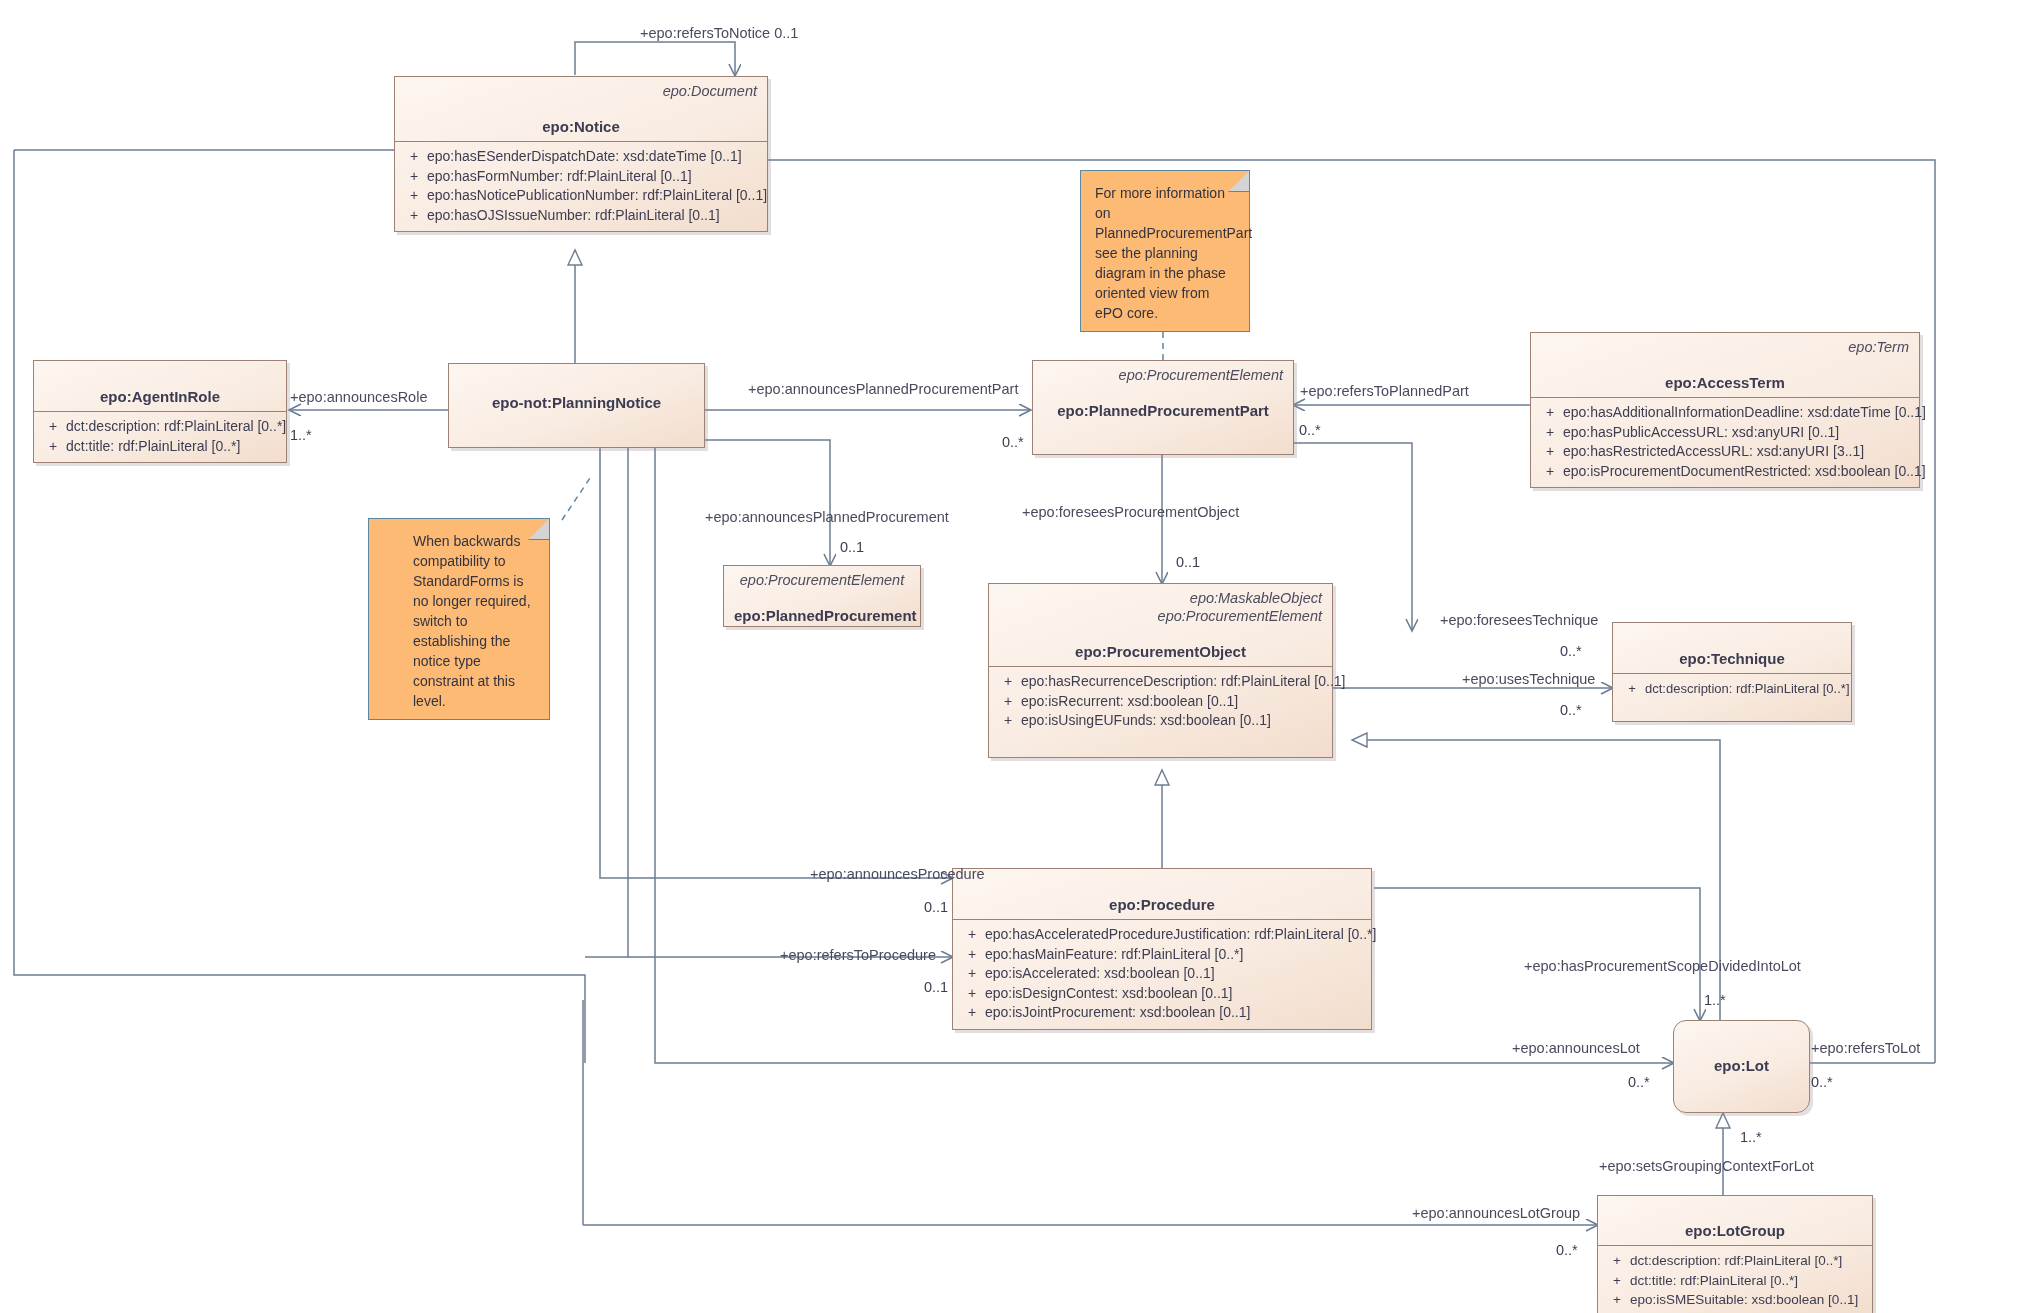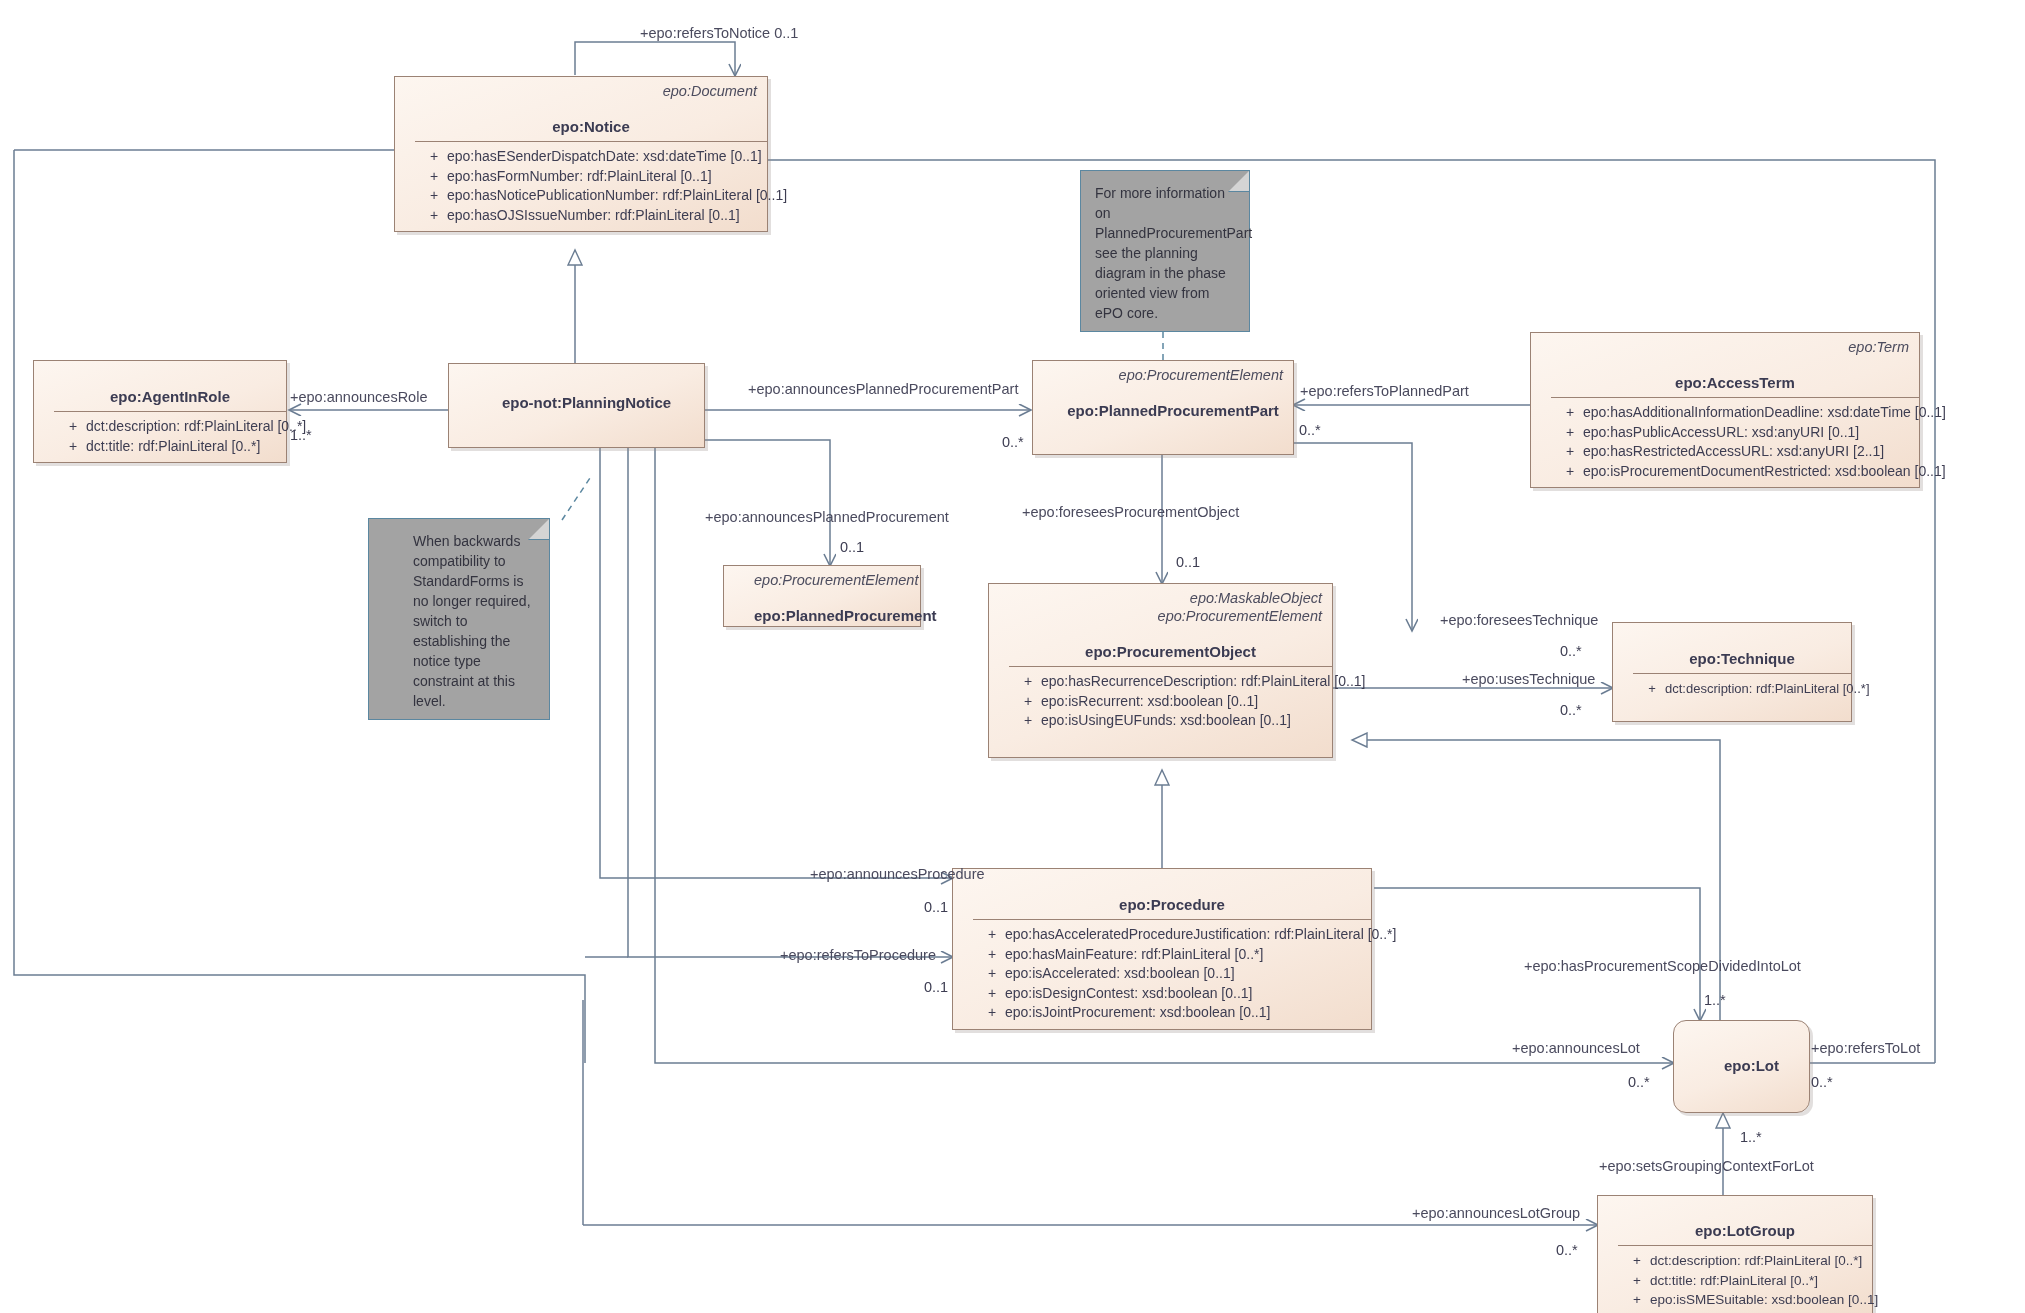--- a/index.html
+++ b/index.html
@@ -12,42 +12,41 @@
   #canvas { position:absolute; left:0; top:0; width:2025px; height:1313px; }
   svg.lines { position:absolute; left:0; top:0; width:2025px; height:1313px; }
 
   
   .cls {
     position:absolute;
     border:1.3px solid #9b8274;
     background:linear-gradient(160deg,#fdf6f0 0%, #f9ece2 55%, #f2ddcd 100%);
     box-shadow:3px 3px 0 0 rgba(150,140,135,0.28);
     z-index:5;
-    padding-left:20px;
   }
   .cls .hdr { padding:5px 10px 6px 10px; }
   .cls .stereo {
     text-align:right; font-style:italic; font-size:14.5px; color:#4c4c5e;
     line-height:1.25; white-space:nowrap;
   }
   .cls .cname {
     text-align:center; font-weight:bold; font-size:15px; color:#3b3b52;
     white-space:nowrap; margin-top:18px;
   }
   .cls .sep { height:1.2px; background:#9b8274; }
   .cls .attrs { padding:5px 6px 6px 6px; }
   .cls .attr {
     display:flex; font-size:14px; line-height:19.5px; color:#3d3d52; white-space:nowrap;
   }
   .cls .attr .plus { width:26px; text-align:center; flex:0 0 26px; }
   .cls.compact .hdr { padding:6px 10px 8px 10px; }
 
   
   .note {
-    position:absolute; background:#a3a3a3; border:1.3px solid #5b87a0;
+    position:absolute; background:#fdba74; border:1.3px solid #5b87a0;
     font-size:14px; line-height:20px; color:#33333f; padding:12px 12px 8px 14px;
     z-index:6;
   }
   .note .fold {
     position:absolute; right:-1px; top:-1px; width:22px; height:22px;
     background:#d4d4d4; border-left:1.3px solid #5b87a0; border-bottom:1.3px solid #5b87a0;
     clip-path:polygon(0 0,100% 100%,0 100%);
     transform:scaleX(-1);
   }
   .note p { margin:0; }
@@ -202,21 +201,21 @@
       <div class="attr">
         <span class="plus">+</span>
         <span>epo:hasAdditionalInformationDeadline: xsd:dateTime [0..1]</span>
       </div>
       <div class="attr">
         <span class="plus">+</span>
         <span>epo:hasPublicAccessURL: xsd:anyURI [0..1]</span>
       </div>
       <div class="attr">
         <span class="plus">+</span>
-        <span>epo:hasRestrictedAccessURL: xsd:anyURI [2..1]</span>
+        <span>epo:hasRestrictedAccessURL: xsd:anyURI [3..1]</span>
       </div>
       <div class="attr">
         <span class="plus">+</span>
         <span>epo:isProcurementDocumentRestricted: xsd:boolean [0..1]</span>
       </div>
     </div>
   </div>
 
   <div class="cls" style="left:988px; top:583px; width:345px;">
     <div class="hdr">

